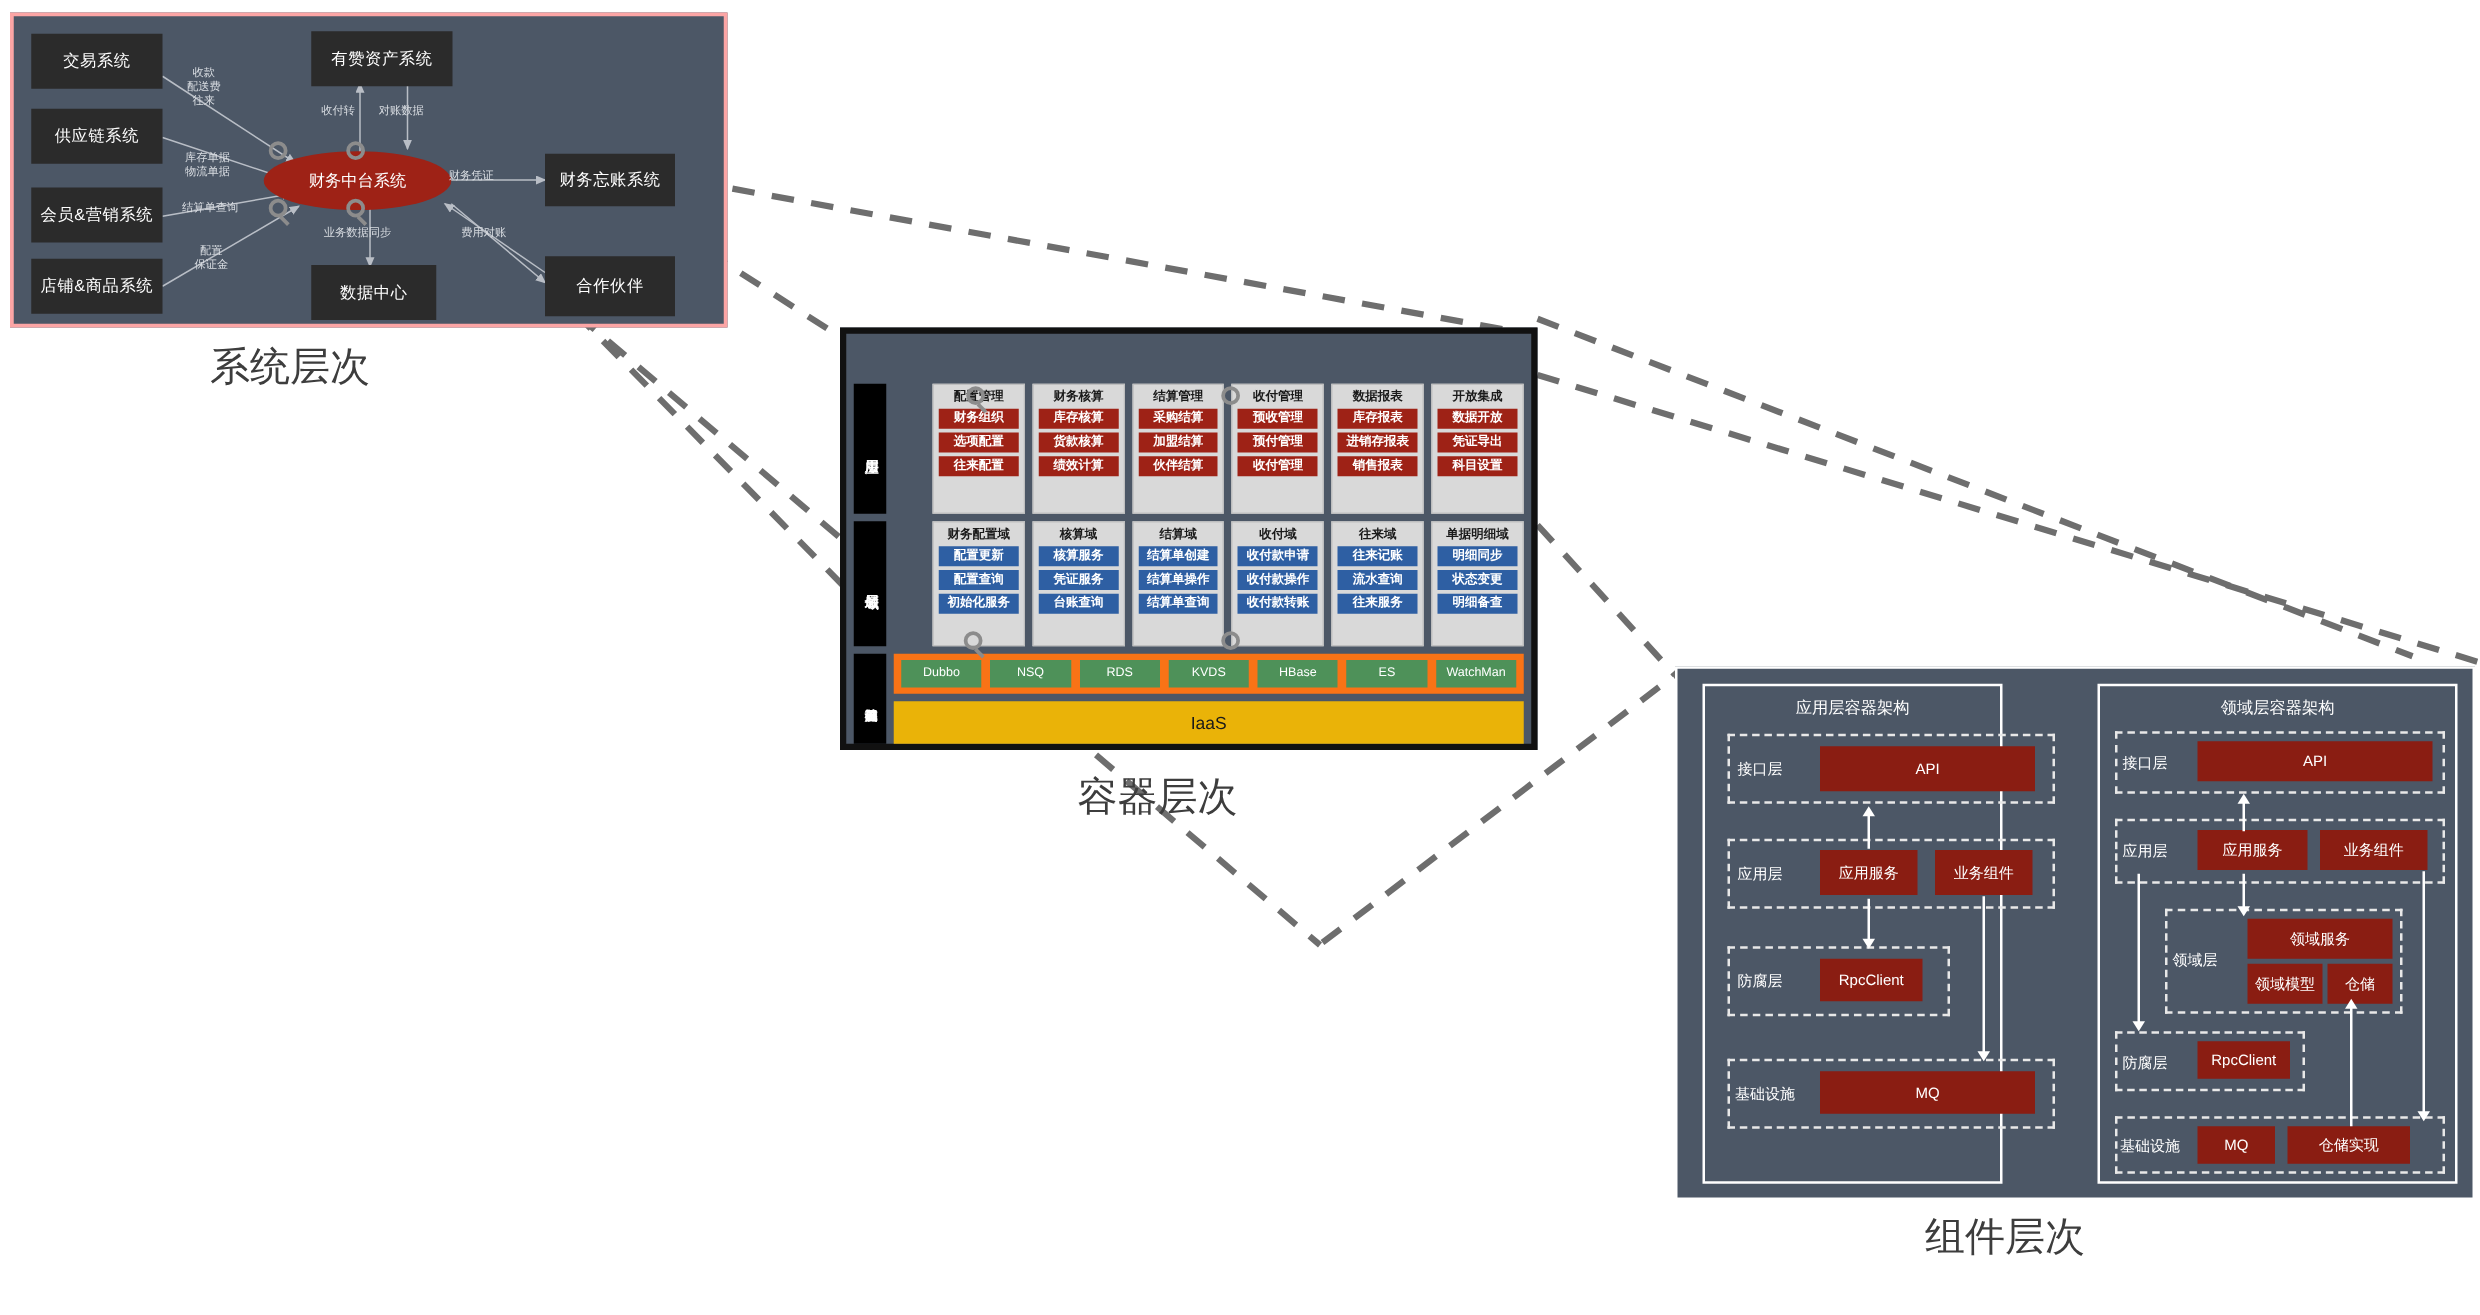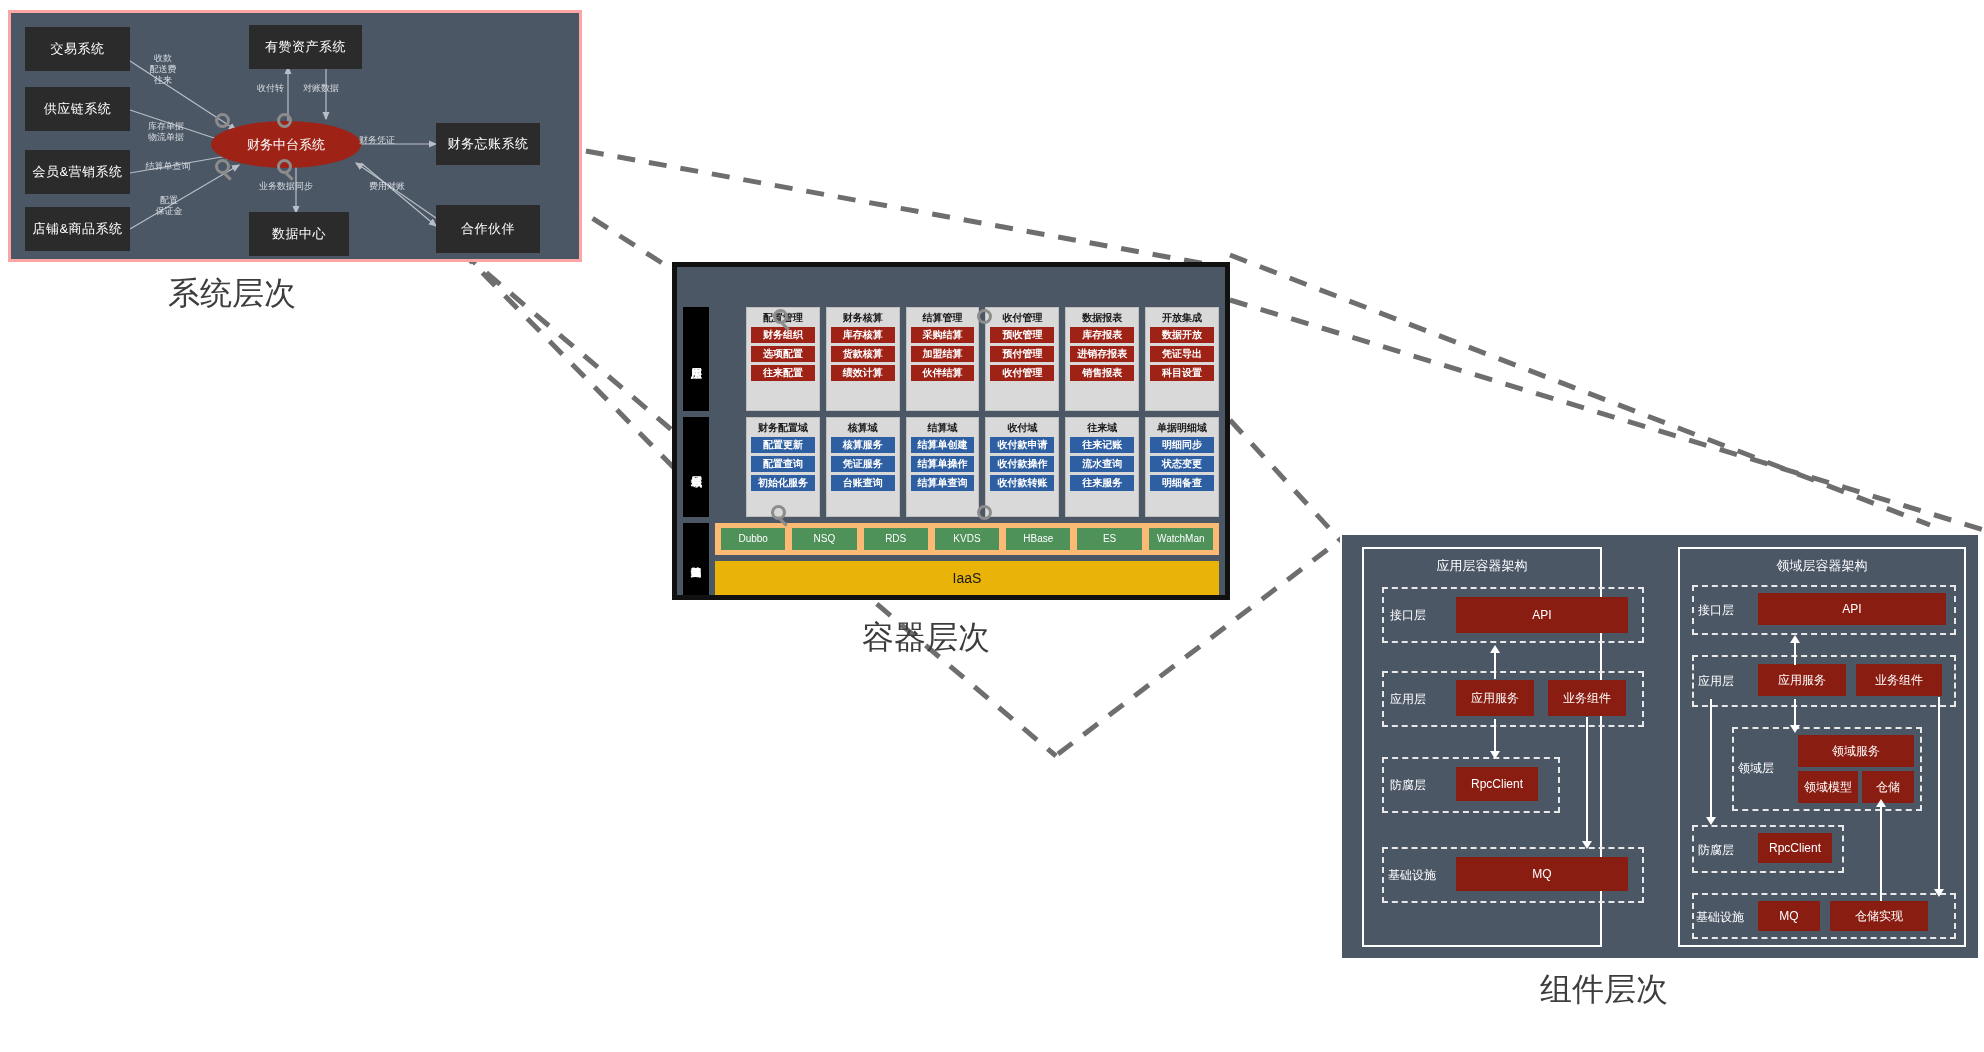--- a/index.html
+++ b/index.html
@@ -33,21 +33,21 @@
   .sidelabel{position:absolute;background:#000000;color:#ffffff;
     font-size:11px;width:26px;display:flex;align-items:center;
     justify-content:center;text-align:center;line-height:13px;font-weight:bold;}
   .grid-row{position:absolute;display:flex;gap:6px;padding-left:31px;}
   .grp{background:#d9d9d9;border:1px solid #bfbfbf;box-sizing:border-box;
     padding:3px 4px 4px;display:flex;flex-direction:column;gap:3px;flex:1;}
   .grp-title{font-size:10px;color:#1a1a1a;text-align:center;font-weight:bold;line-height:13px;}
   .cell{font-size:10px;color:#ffffff;text-align:center;line-height:16px;height:16px;font-weight:bold;}
   .cell.red{background:#9e2216;}
   .cell.blue{background:#2e5fa3;}
-  .infra-band{position:absolute;background:#fdba74;display:flex;gap:7px;
+  .infra-band{position:absolute;background:#f97316;display:flex;gap:7px;
     align-items:center;padding:4px 6px;box-sizing:border-box;}
   .infra{flex:1;background:#4e9159;color:#ffffff;font-size:10px;
     text-align:center;line-height:22px;height:22px;}
   .iaas{position:absolute;background:#eab308;color:#1a1a1a;font-size:14px;
     display:flex;align-items:center;justify-content:center;}
 
   
   #component-panel{left:1340px;top:533px;width:640px;height:427px;
     background:#4c5766;border:2px solid #ffffff;box-sizing:border-box;}
   .sub-panel{position:absolute;border:2px solid #ffffff;box-sizing:border-box;}

